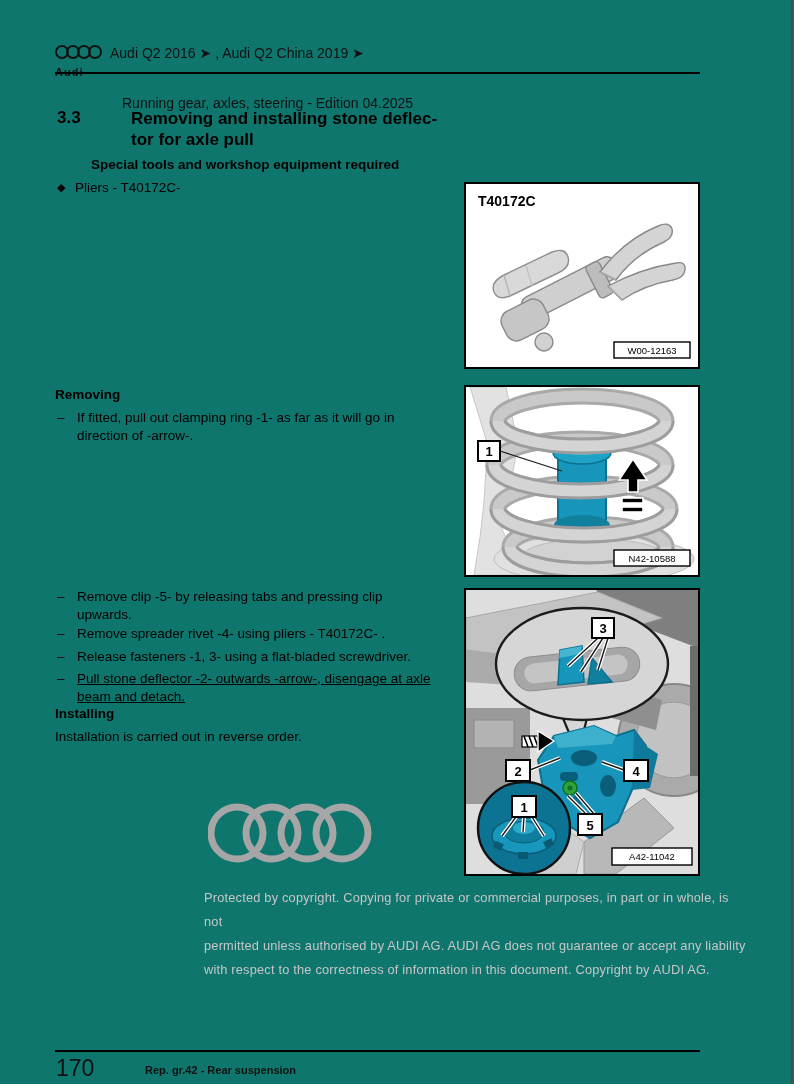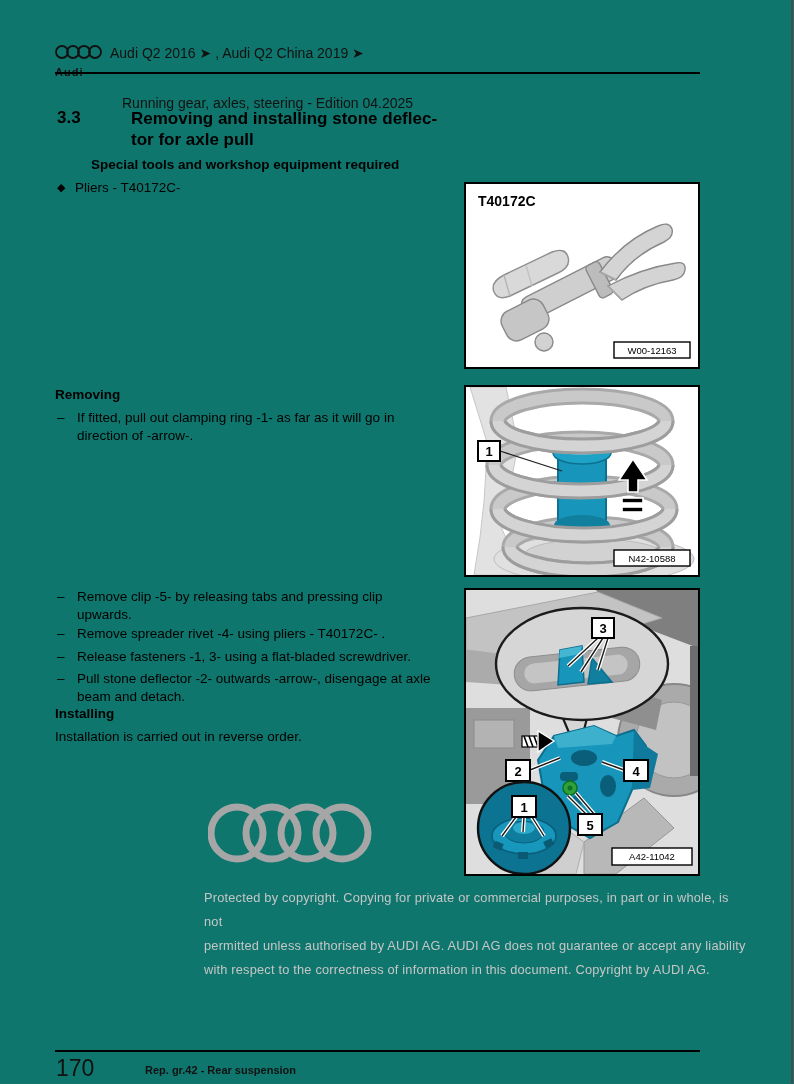--- a/index.html
+++ b/index.html
@@ -183,21 +183,21 @@
   <div class="abs step" style="left:57px;top:625px;width:395px;">
     <span class="marker">–</span>
     <span class="txt" style="width:360px;">Remove spreader rivet -4- using pliers - T40172C- .</span>
   </div>
   <div class="abs step" style="left:57px;top:648px;width:395px;">
     <span class="marker">–</span>
     <span class="txt" style="width:360px;">Release fasteners -1, 3- using a flat-bladed screwdriver.</span>
   </div>
   <div class="abs step" style="left:57px;top:670px;width:395px;">
     <span class="marker">–</span>
-    <span class="txt" style="width:365px;">Pull stone deflector -2- outwards -arrow-, disengage at axle beam and detach.</span>
+    <span class="txt" style="width:365px;text-decoration:underline;">Pull stone deflector -2- outwards -arrow-, disengage at axle beam and detach.</span>
   </div>
 
   <div class="abs h-bold" style="left:55px;top:706px;">Installing</div>
   <div class="abs body-txt" style="left:55px;top:728px;width:395px;">Installation is carried out in reverse order.</div>
 
   <div class="abs fig" style="left:464px;top:588px;width:236px;height:288px;">
     <svg width="232" height="284" viewBox="0 0 232 284">
 
       <rect width="232" height="284" fill="#dedede"></rect>
       <polygon points="130,0 232,0 232,58 148,26" fill="#7f7f7f"></polygon>

